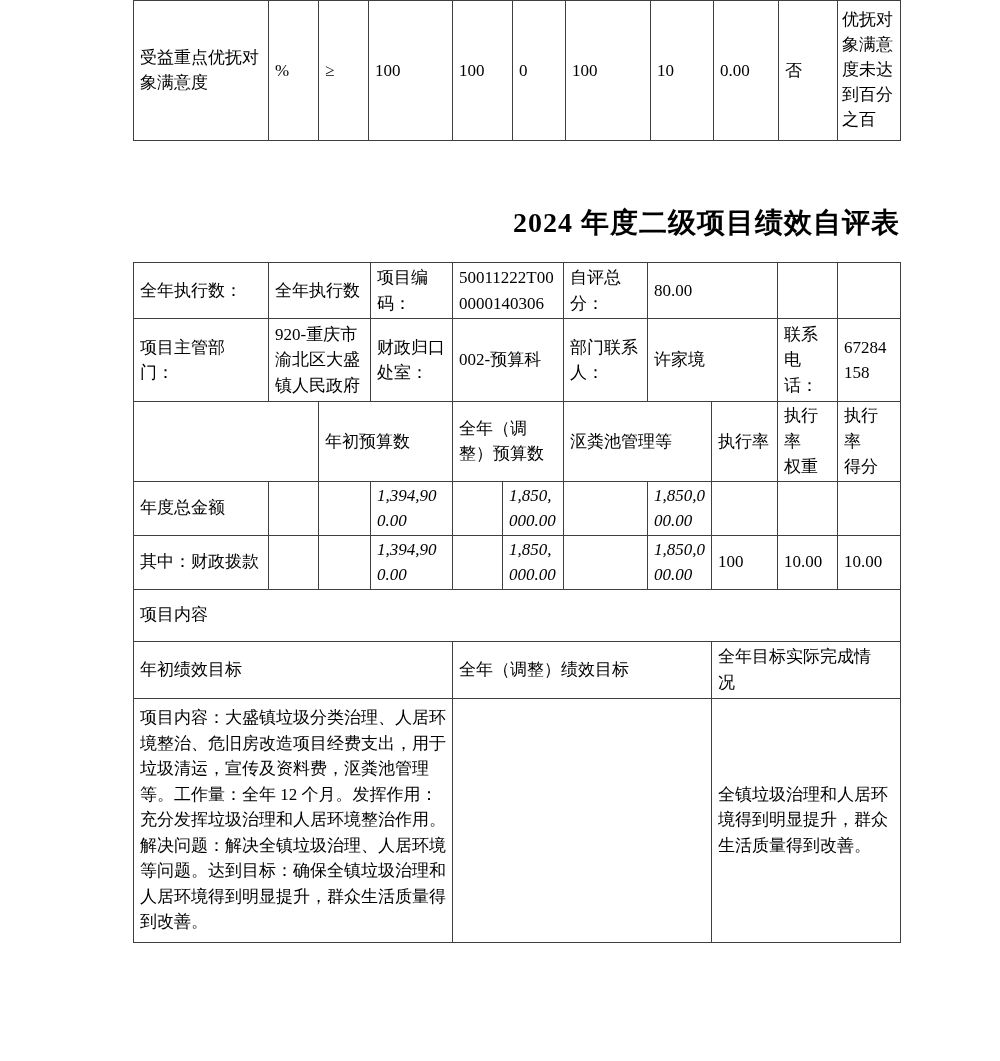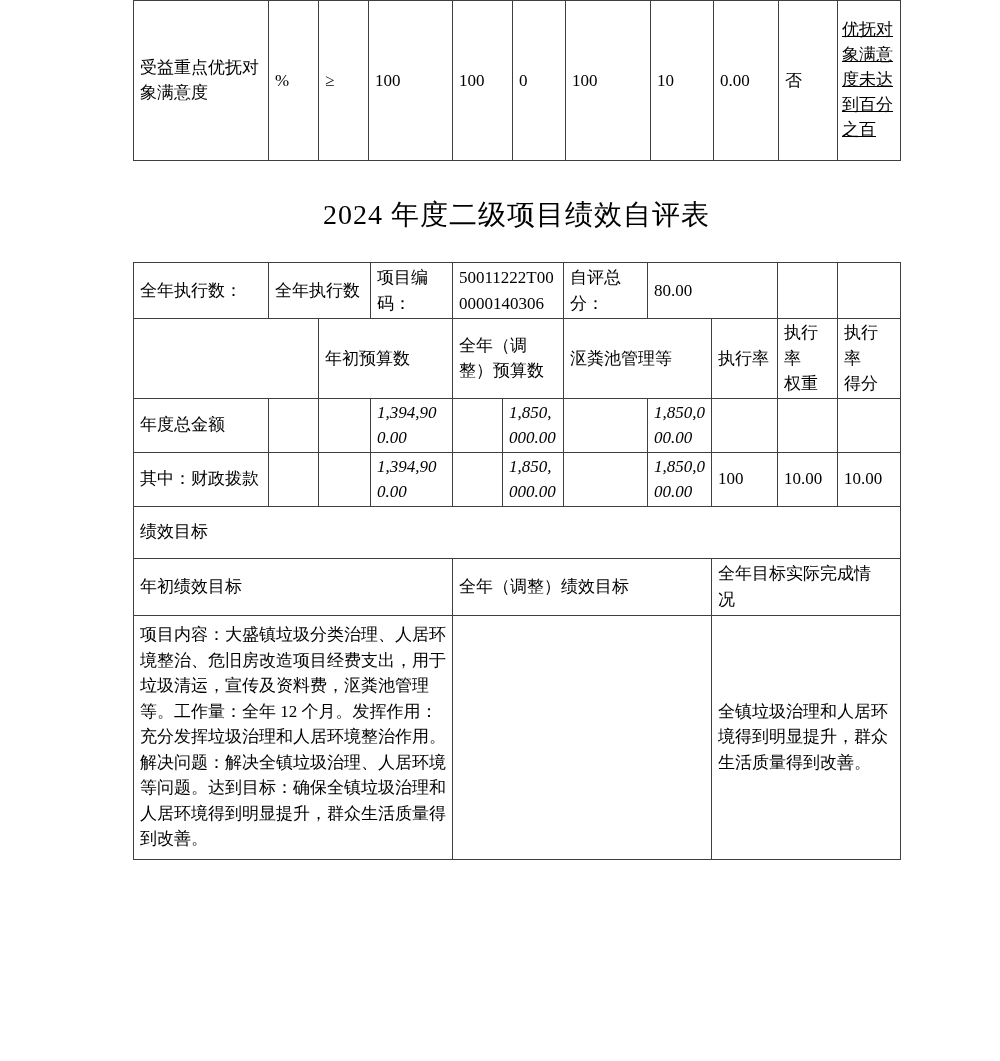--- a/index.html
+++ b/index.html
@@ -27,37 +27,37 @@
     line-height: 1.5;
     padding: 1px 6px;
     vertical-align: middle;
     word-break: break-all;
     overflow: hidden;
     text-align: left;
   }
   
   .top-tbl { left: 133px; top: 0; width: 767px; }
   .top-tbl td { border-top: none; }
-  .top-tbl .note { padding: 17px 4px; line-height: 1.47; text-decoration: underline; }
+  .top-tbl .note { padding: 7px 4px; line-height: 1.47; }
   
   .main-tbl { left: 133px; top: 262px; width: 767px; }
   .num  { text-align: right; padding-right: 4px; }
   .lbl  { text-align: right; white-space: pre-line; }
   .tc   { text-align: center; }
   .pre  { white-space: pre-line; }
   .amt  { padding: 1px 3px; font-style: italic; }
   .status-cell { text-align: right; padding-right: 3px; font-size: 16px; }
   .goal-row td { vertical-align: top; line-height: 1.56; padding-top: 2px; }
   .goal-right  { padding: 2px 18px 1px 8px; }
   .doc-title {
     position: absolute;
-    left: 133px; top: 196px; width: 767px;
-    text-align: center;
+    left: 133px; top: 204px; width: 767px;
+    text-align: right;
     font-size: 28px;
-    font-weight: normal;
+    font-weight: bold;
     letter-spacing: 1px;
   }
 </style>
 </head>
 <body>
 
 <div class="sheet">
 
   <table class="tbl top-tbl">
     <colgroup>
@@ -115,20 +115,35 @@
       <td class="lbl">项目编
 码：</td>
       <td colspan="2">50011222T000000140306</td>
       <td class="lbl">自评总
 分：</td>
       <td colspan="2">80.00</td>
       <td></td>
       <td></td>
     </tr>
 
+    <tr style="height:83px">
+      <td class="lbl">项目主管部
+门：</td>
+      <td colspan="2">920-重庆市渝北区大盛镇人民政府</td>
+      <td class="lbl">财政归口
+处室：</td>
+      <td colspan="2">002-预算科</td>
+      <td class="lbl">部门联系
+人：</td>
+      <td colspan="2">许家境</td>
+      <td class="lbl">联系
+电
+话：</td>
+      <td>67284158</td>
+    </tr>
 
 
     <tr style="height:63px">
       <td colspan="2"></td>
       <td colspan="2" class="tc pre">年初预算数</td>
       <td colspan="2" class="tc pre">全年（调
 整）预算数</td>
       <td colspan="2" class="tc pre">沤粪池管理等</td>
       <td class="tc pre">执行率</td>
       <td class="tc pre">执行率
@@ -160,21 +175,21 @@
       <td class="amt">1,850,000.00</td>
       <td></td>
       <td class="amt">1,850,000.00</td>
       <td>100</td>
       <td>10.00</td>
       <td class="num">10.00</td>
     </tr>
 
 
     <tr style="height:52px">
-      <td colspan="11" class="tc">绩效目标</td>
+      <td colspan="11" class="tc">项目内容</td>
     </tr>
 
     <tr style="height:57px">
       <td colspan="4" class="tc">年初绩效目标</td>
       <td colspan="4" class="tc">全年（调整）绩效目标</td>
       <td colspan="3" class="tc pre">全年目标实际完成情
 况</td>
     </tr>
 
     <tr style="height:244px" class="goal-row">

